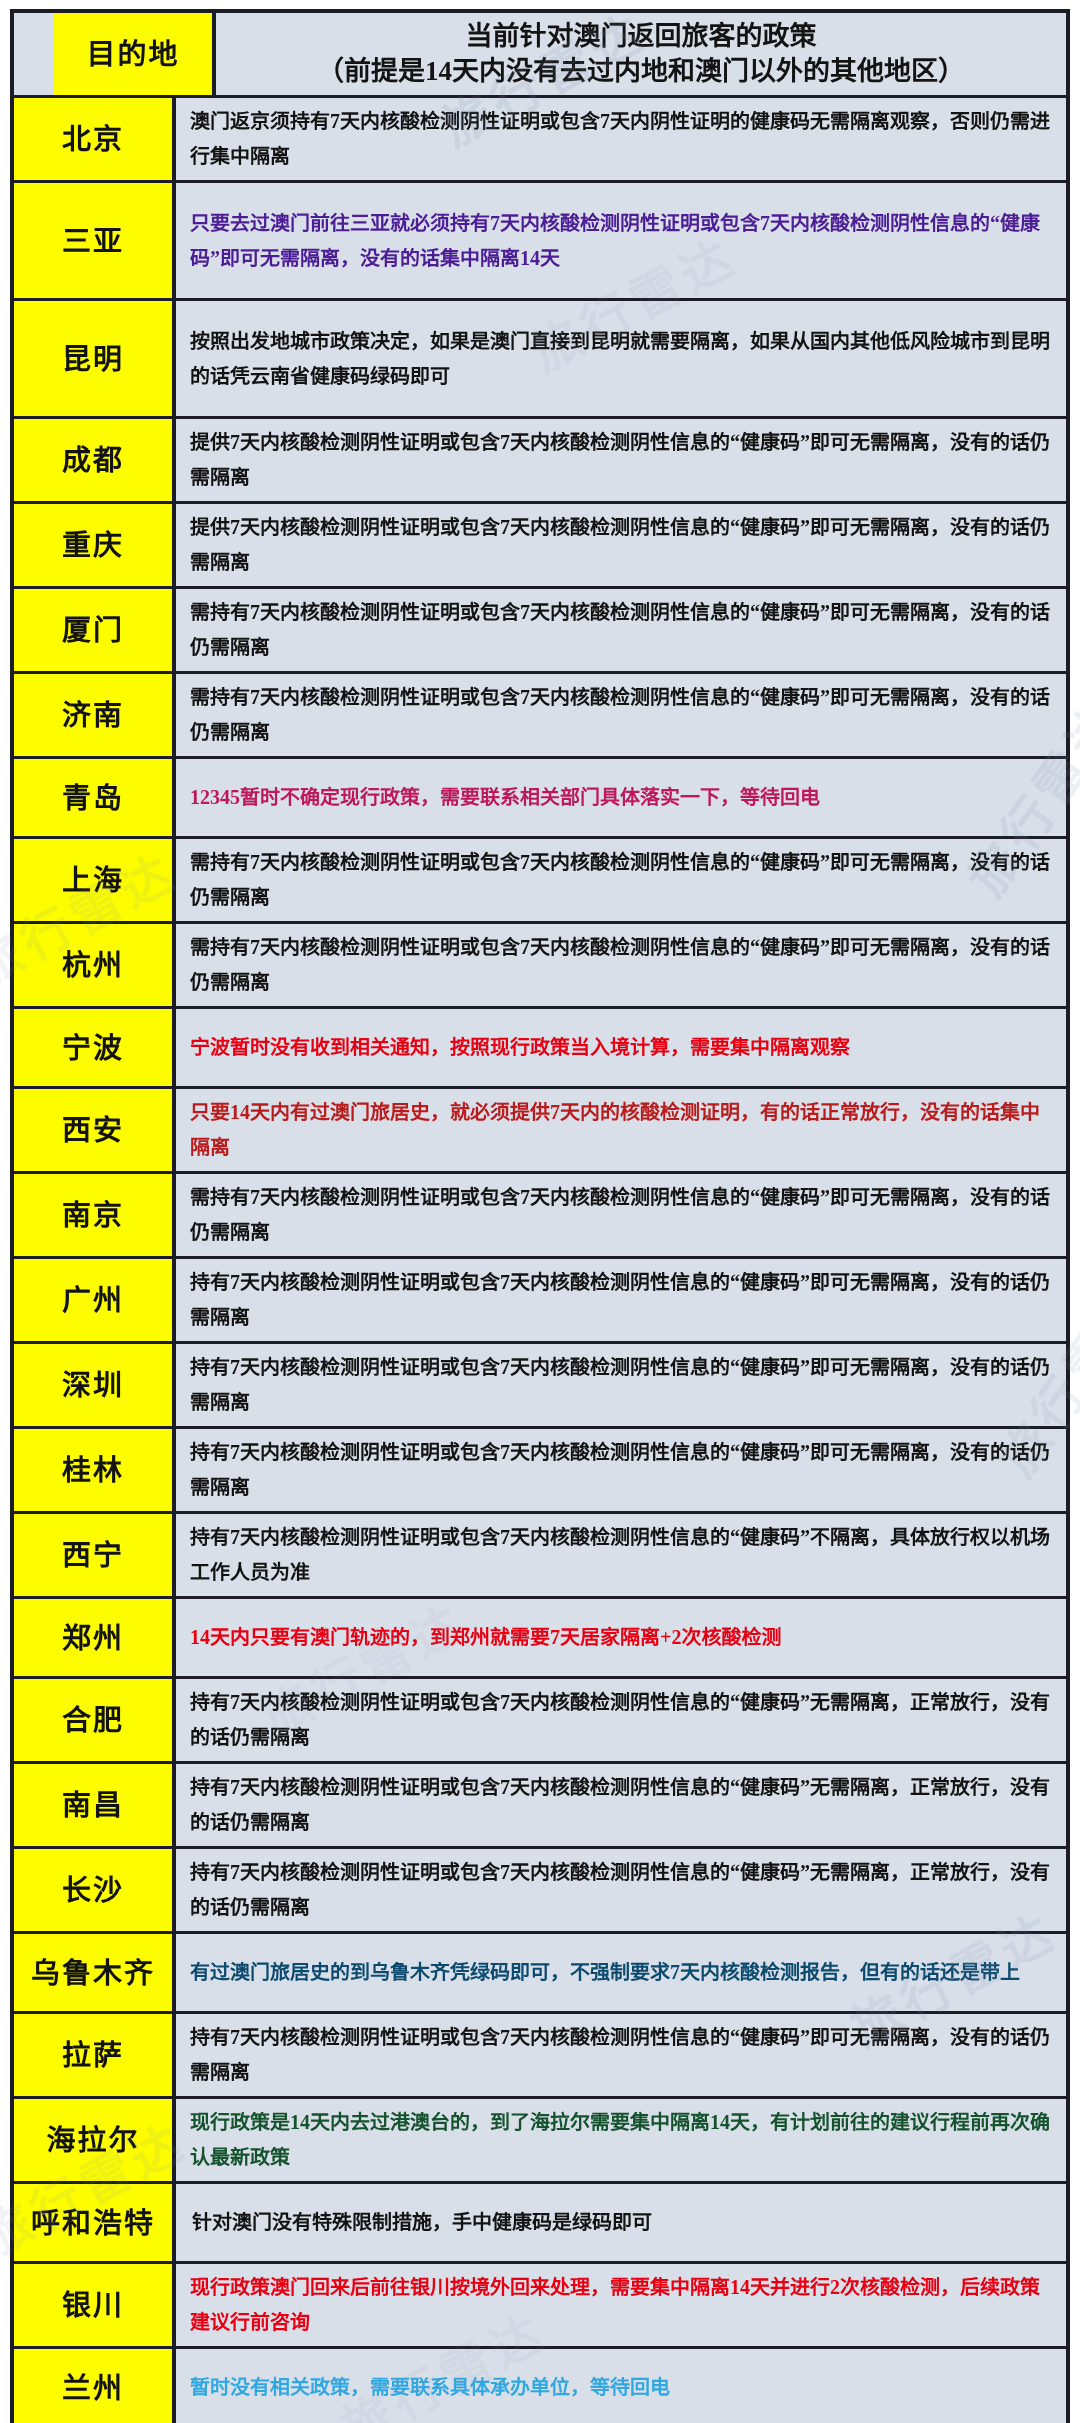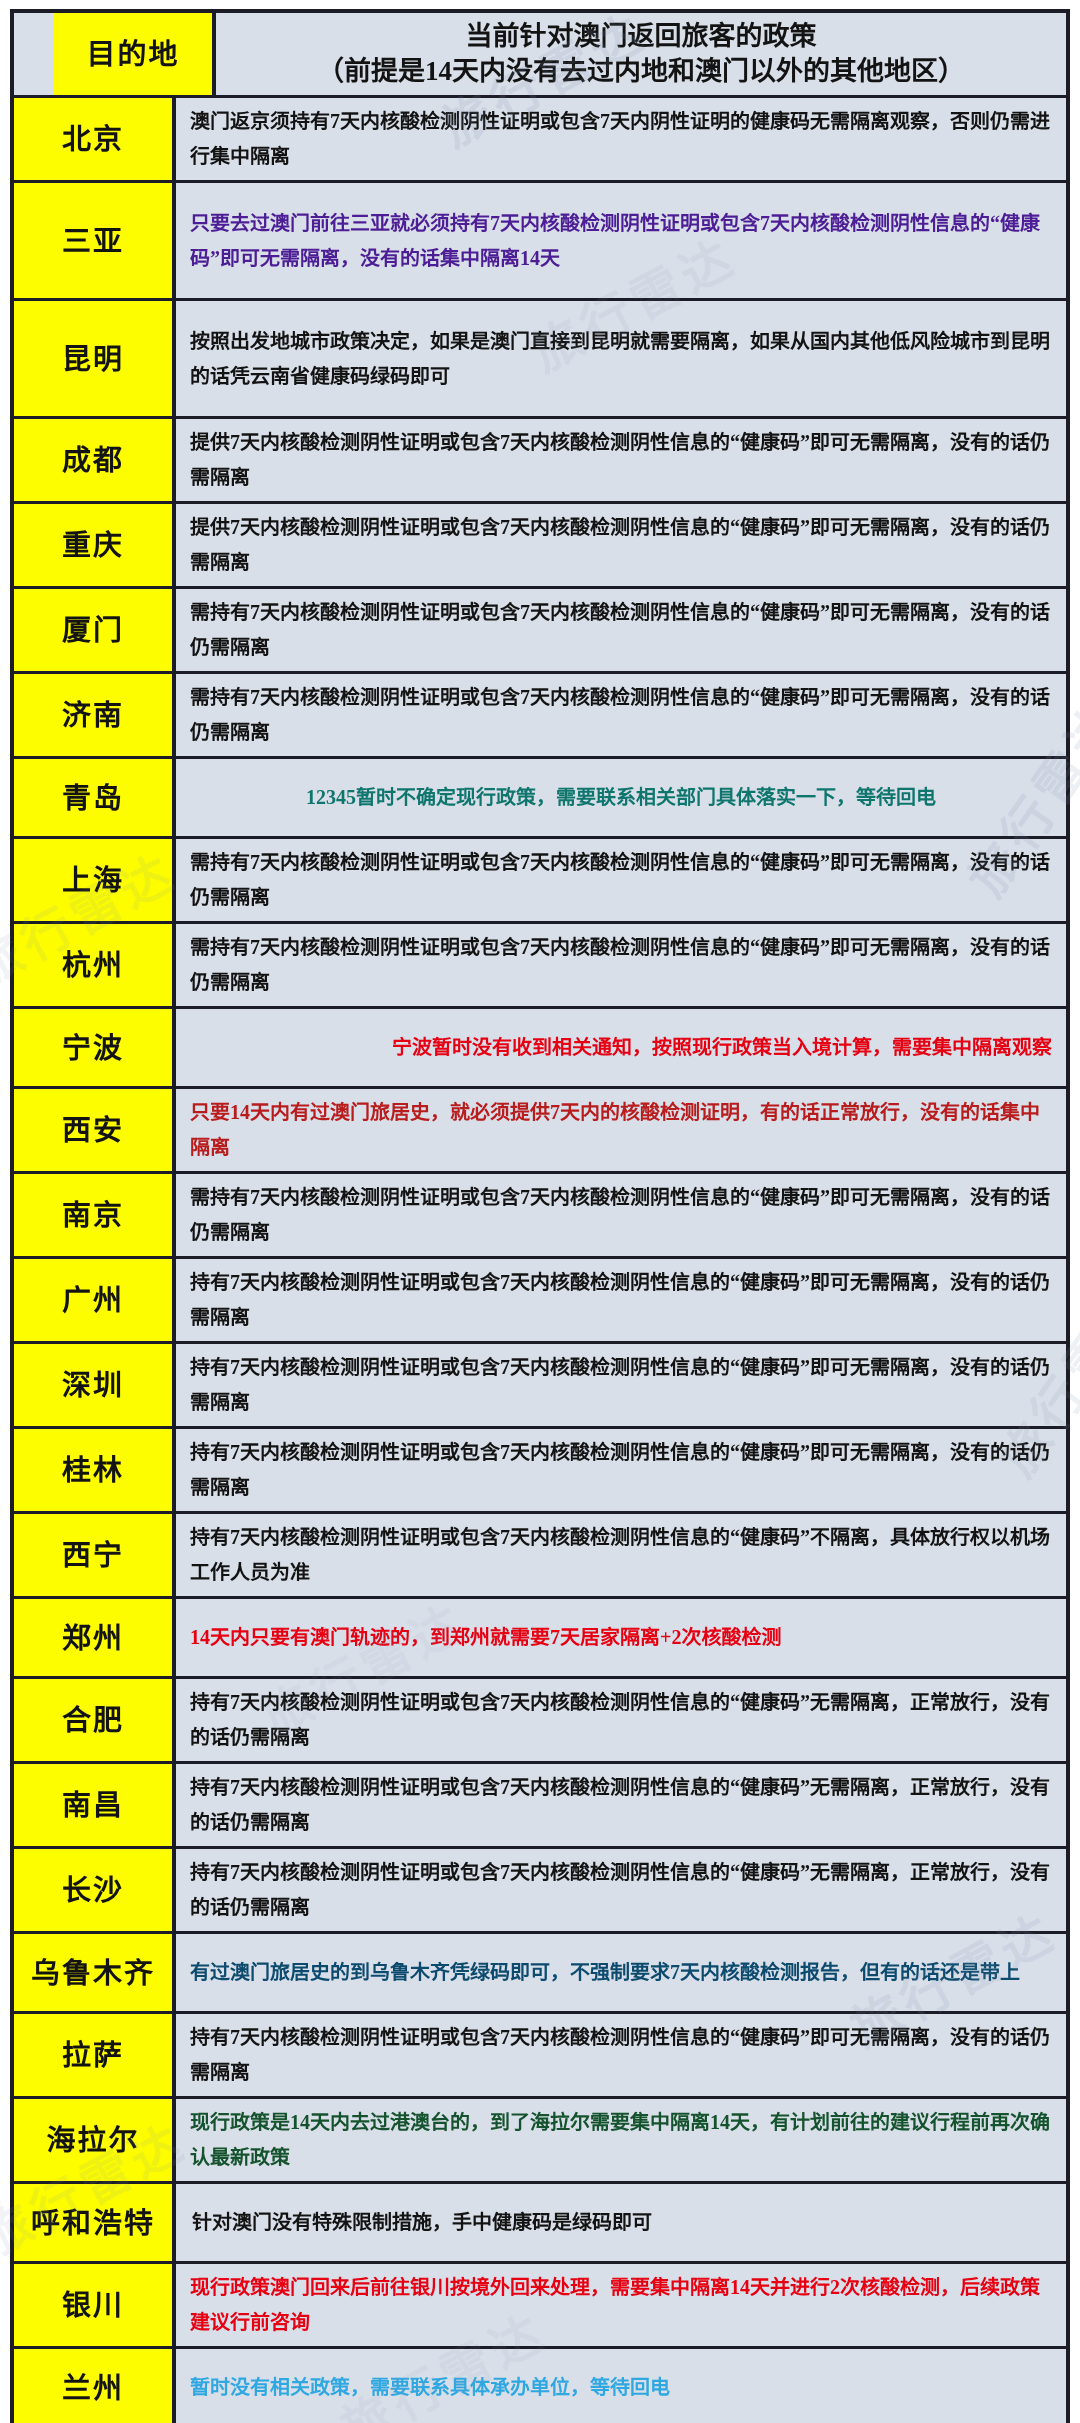--- a/index.html
+++ b/index.html
@@ -140,33 +140,33 @@
     <div class="row">
       <div class="city-cell">厦门</div>
       <div class="policy-cell" style="color: rgb(19, 19, 19);">需持有7天内核酸检测阴性证明或包含7天内核酸检测阴性信息的“健康码”即可无需隔离，没有的话仍需隔离</div>
     </div>
     <div class="row">
       <div class="city-cell">济南</div>
       <div class="policy-cell" style="color: rgb(19, 19, 19);">需持有7天内核酸检测阴性证明或包含7天内核酸检测阴性信息的“健康码”即可无需隔离，没有的话仍需隔离</div>
     </div>
     <div class="row">
       <div class="city-cell">青岛</div>
-      <div class="policy-cell" style="color: #0f766e; text-align: center;">12345暂时不确定现行政策，需要联系相关部门具体落实一下，等待回电</div>
+      <div class="policy-cell" style="color: #be185d;">12345暂时不确定现行政策，需要联系相关部门具体落实一下，等待回电</div>
     </div>
     <div class="row">
       <div class="city-cell">上海</div>
       <div class="policy-cell" style="color: rgb(19, 19, 19);">需持有7天内核酸检测阴性证明或包含7天内核酸检测阴性信息的“健康码”即可无需隔离，没有的话仍需隔离</div>
     </div>
     <div class="row">
       <div class="city-cell">杭州</div>
       <div class="policy-cell" style="color: rgb(19, 19, 19);">需持有7天内核酸检测阴性证明或包含7天内核酸检测阴性信息的“健康码”即可无需隔离，没有的话仍需隔离</div>
     </div>
     <div class="row">
       <div class="city-cell">宁波</div>
-      <div class="policy-cell" style="color: rgb(230, 0, 18); text-align: right;">宁波暂时没有收到相关通知，按照现行政策当入境计算，需要集中隔离观察</div>
+      <div class="policy-cell" style="color: rgb(230, 0, 18);">宁波暂时没有收到相关通知，按照现行政策当入境计算，需要集中隔离观察</div>
     </div>
     <div class="row">
       <div class="city-cell">西安</div>
       <div class="policy-cell" style="color: #b91c1c;">只要14天内有过澳门旅居史，就必须提供7天内的核酸检测证明，有的话正常放行，没有的话集中隔离</div>
     </div>
     <div class="row">
       <div class="city-cell">南京</div>
       <div class="policy-cell" style="color: rgb(19, 19, 19);">需持有7天内核酸检测阴性证明或包含7天内核酸检测阴性信息的“健康码”即可无需隔离，没有的话仍需隔离</div>
     </div>
     <div class="row">

